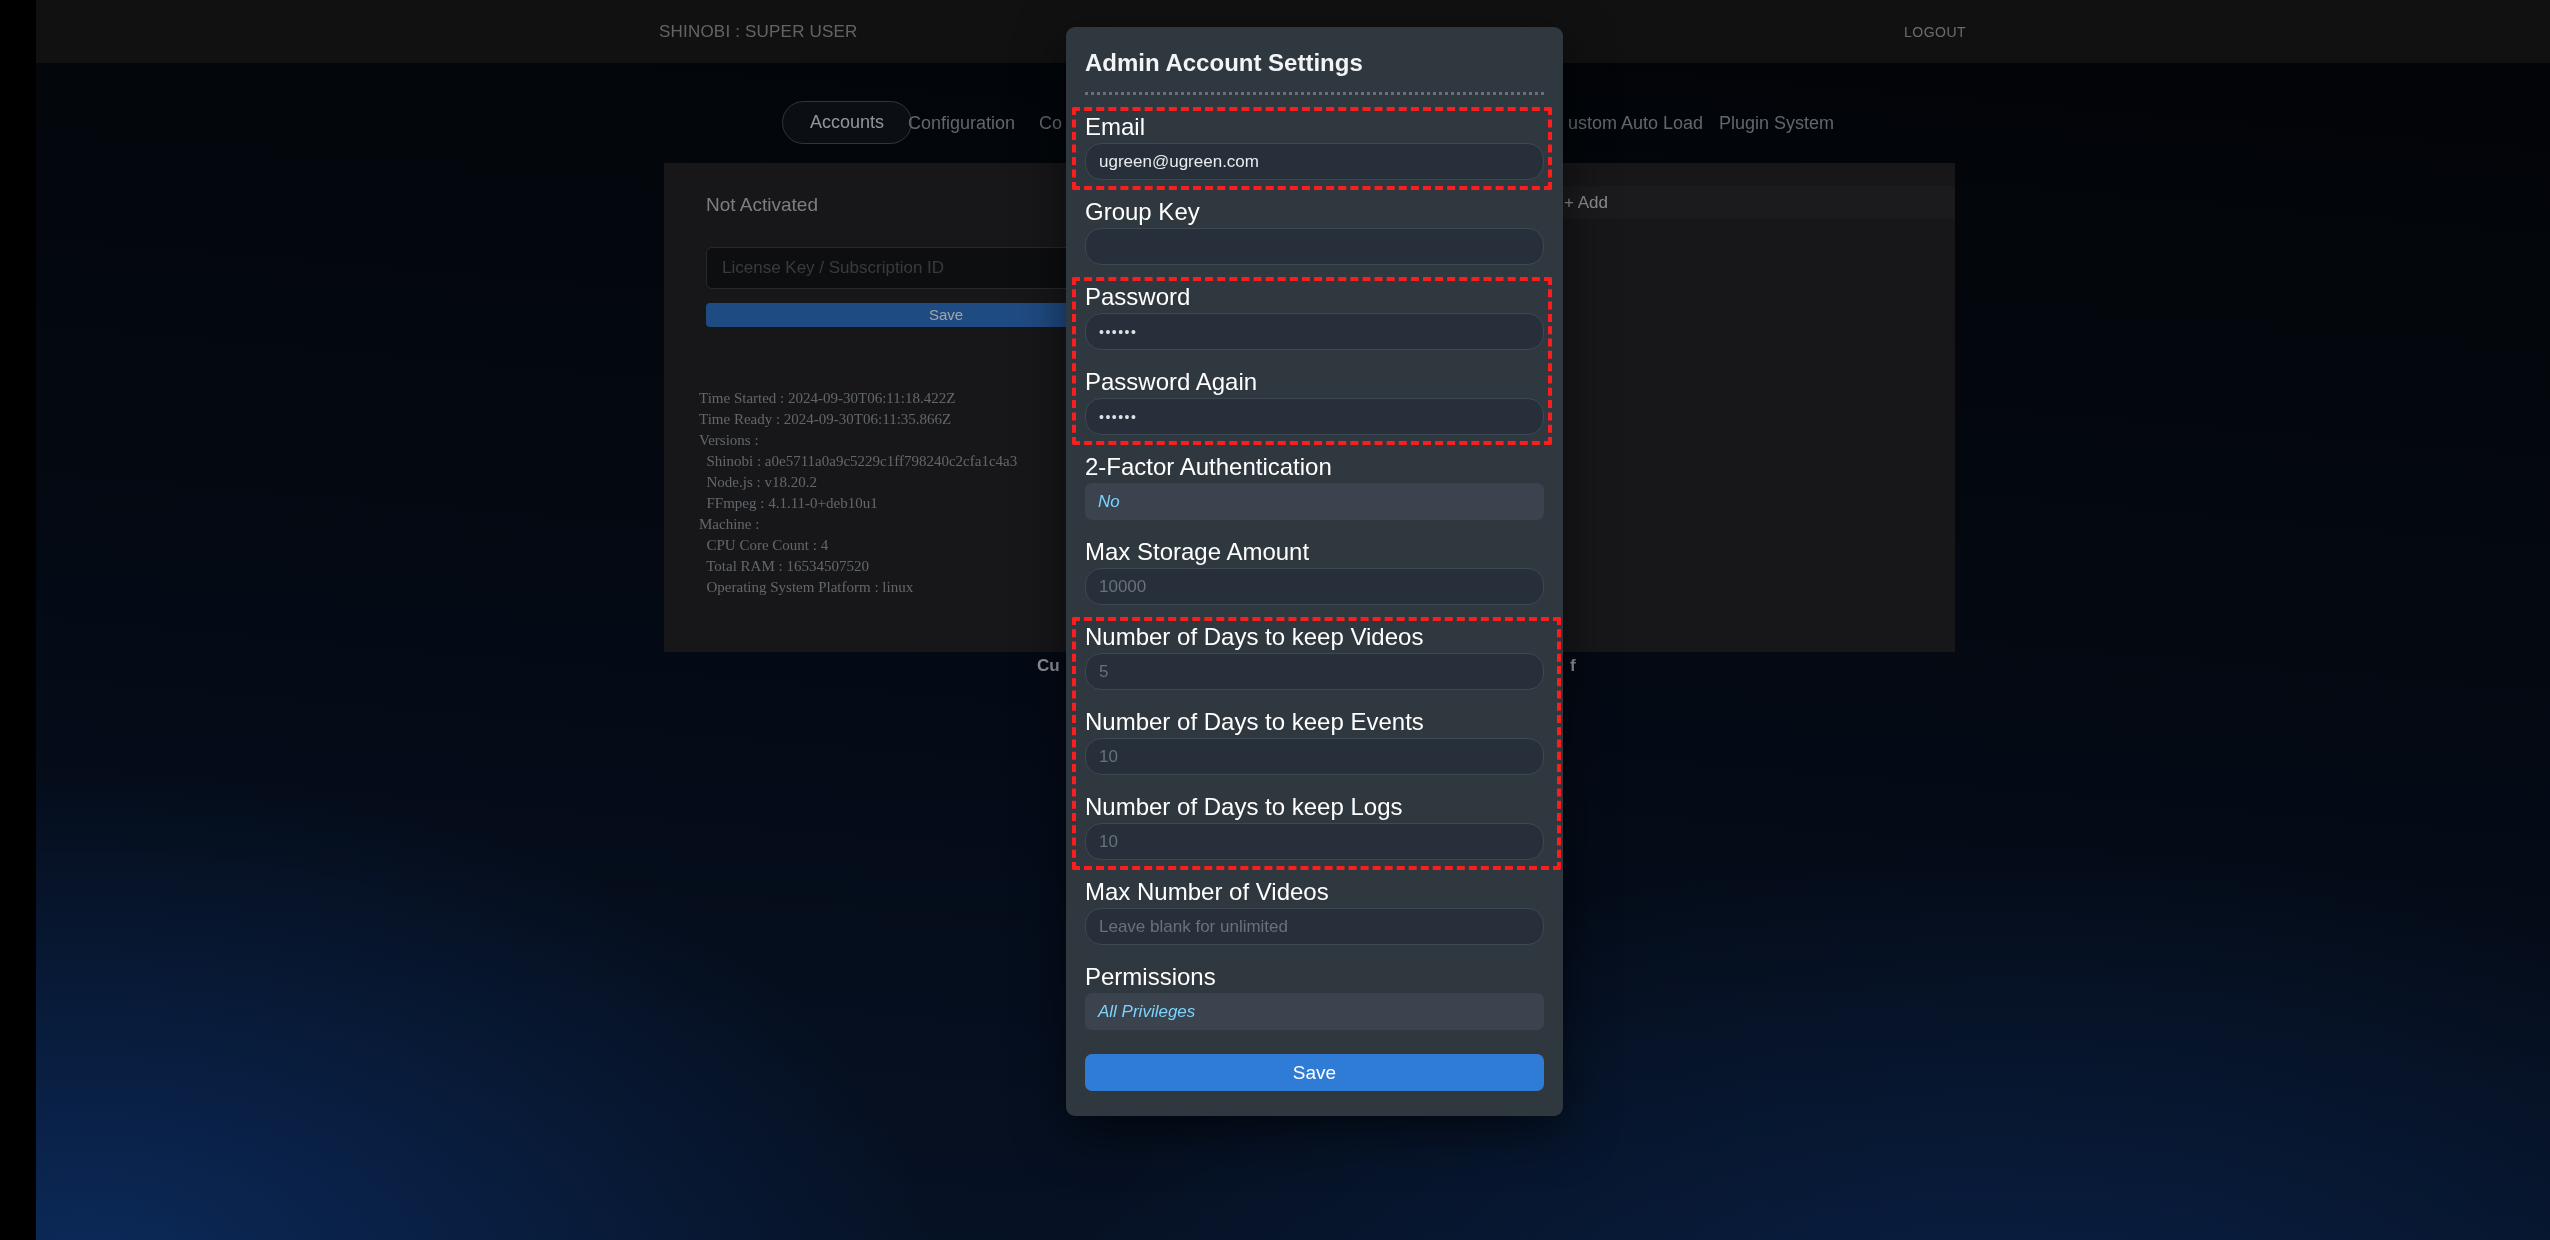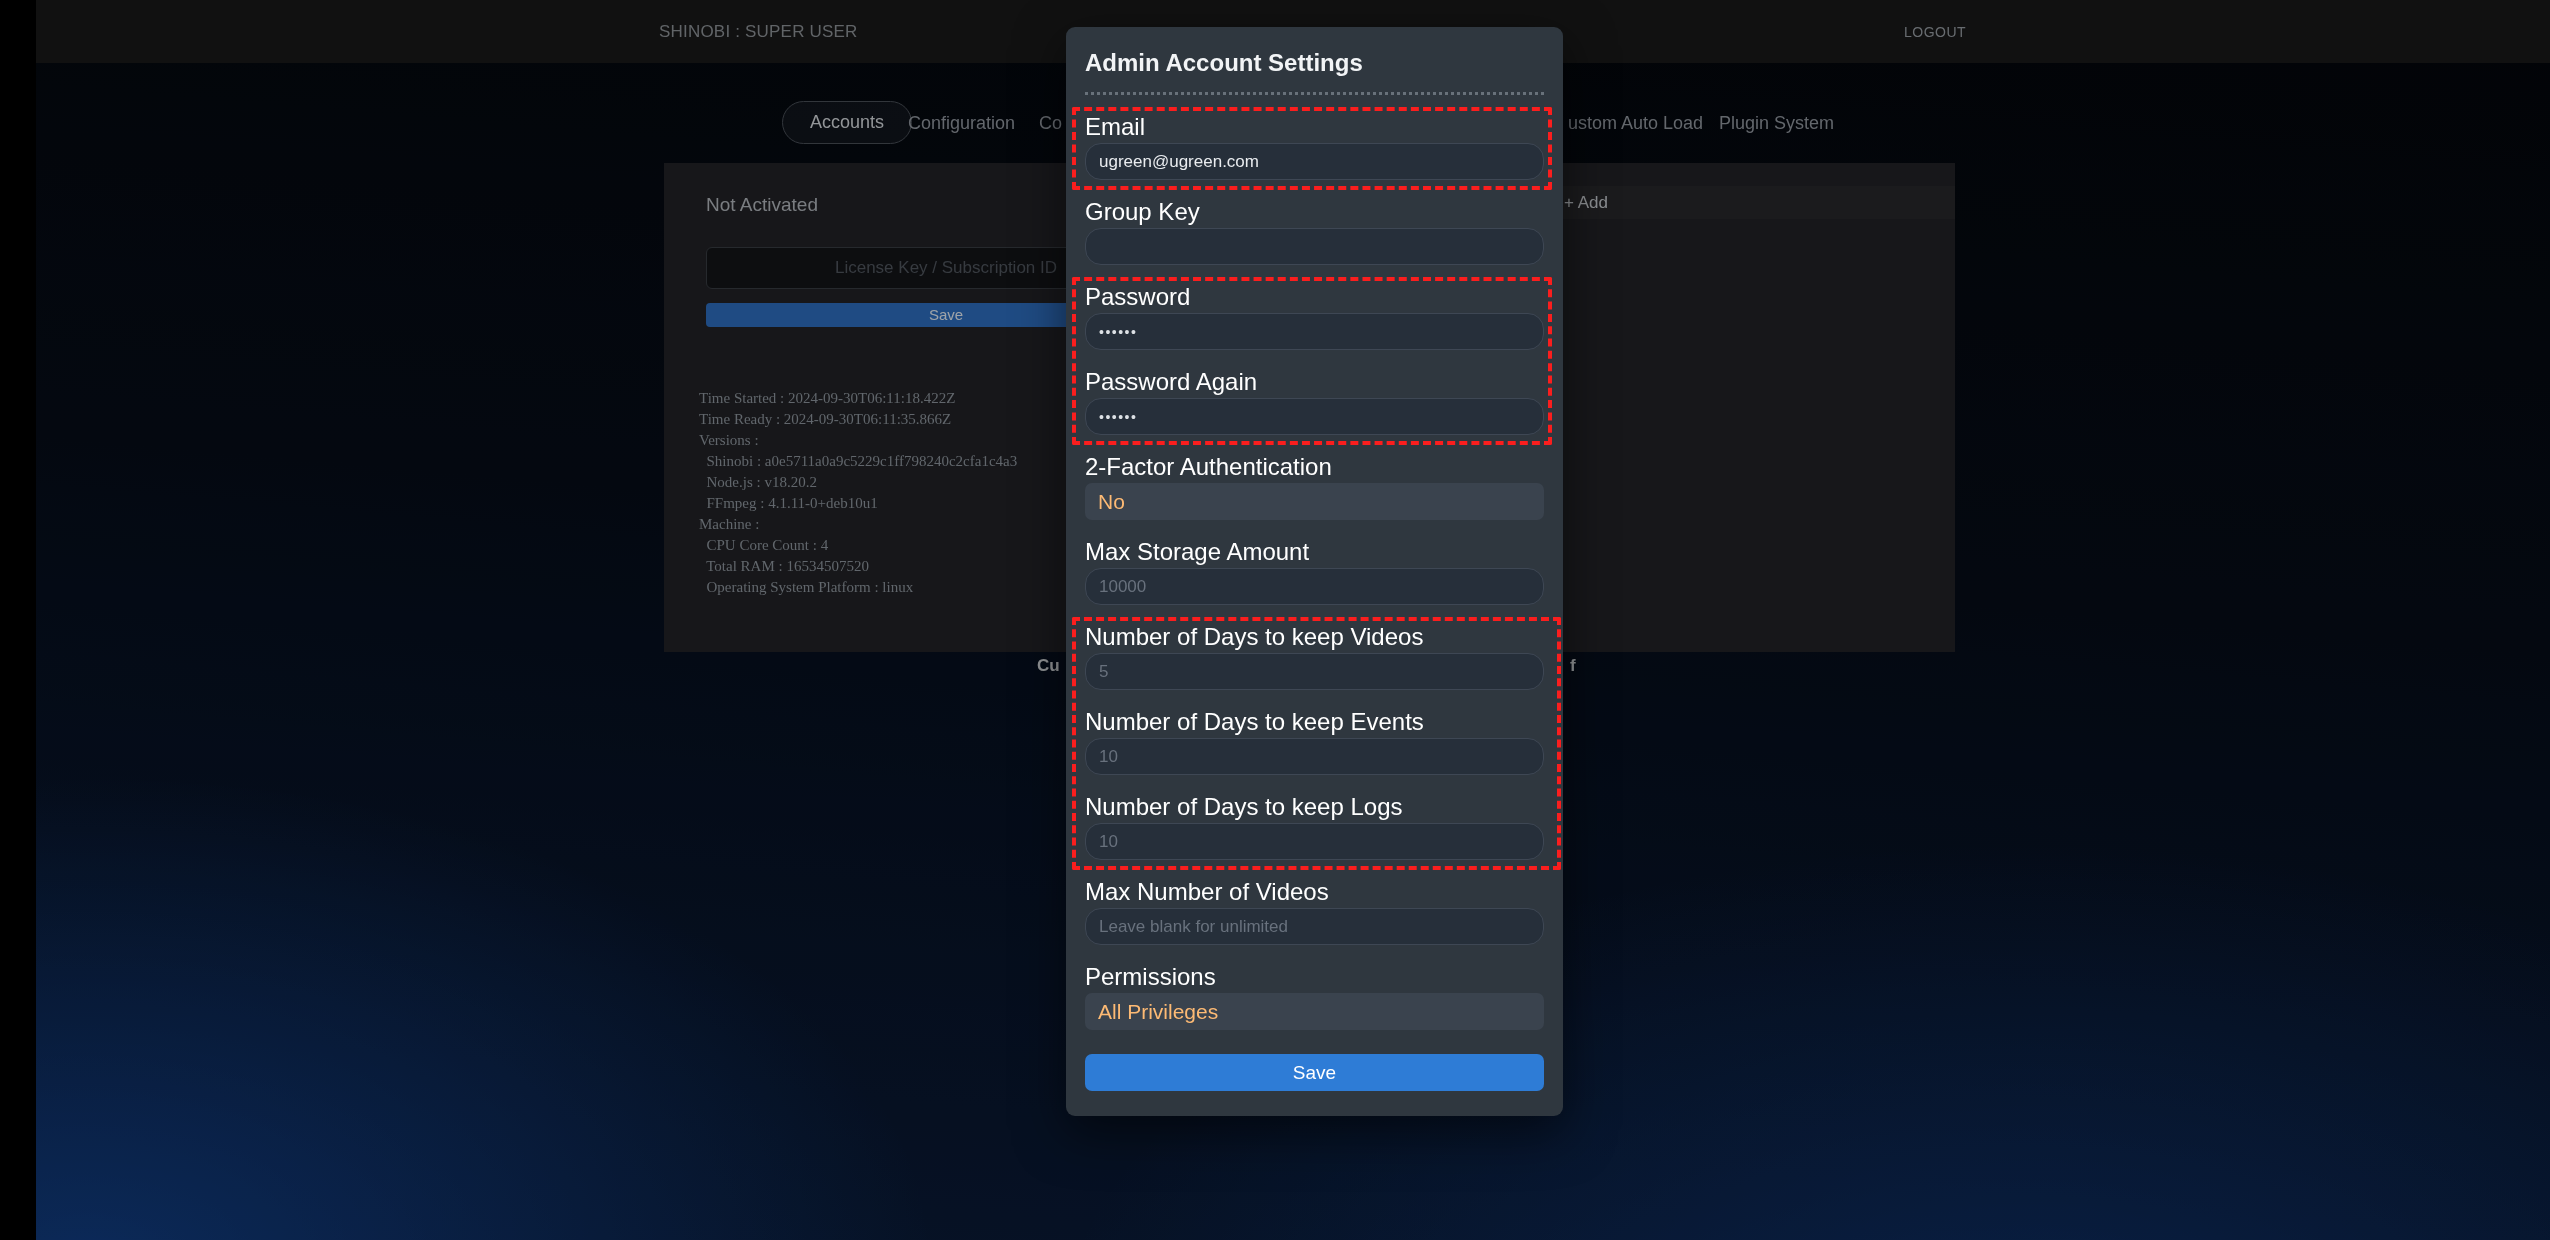--- a/index.html
+++ b/index.html
@@ -19,40 +19,40 @@
   .logout{position:absolute;left:1868px;top:24px;font-size:14px;color:#9aa0a6;letter-spacing:.5px;cursor:pointer;}
   
   .panel{position:absolute;left:628px;top:163px;width:1291px;height:489px;background:#232327;z-index:1;}
   .tab{position:absolute;font-size:18px;color:#9298a0;z-index:2;cursor:pointer;white-space:nowrap;}
   .tab-accounts{left:746px;top:101px;height:43px;line-height:41px;padding:0 27px;border:1px solid #4a5058;border-radius:22px;background:rgba(255,255,255,.05);color:#d8dce0;}
   .tab-configuration{left:872px;top:113px;}
   .tab-partial-co{left:1003px;top:113px;}
   .tab-custom{left:1532px;top:113px;}
   .tab-plugin{left:1683px;top:113px;}
   .nact{position:absolute;left:670px;top:194px;font-size:19px;color:#b4b9bf;z-index:2;}
-  .license{position:absolute;left:670px;top:247px;width:480px;height:42px;background:#141519;border:1px solid #393d43;border-radius:6px;color:#e6e9ec;font-size:17px;padding:0 15px;z-index:2;font-family:inherit;text-align:center;}
+  .license{position:absolute;left:670px;top:247px;width:480px;height:42px;background:#141519;border:1px solid #393d43;border-radius:6px;color:#e6e9ec;font-size:17px;padding:0 15px;z-index:2;font-family:inherit;}
   .license::placeholder{color:#51575f;}
   .bg-save{position:absolute;left:670px;top:303px;width:480px;height:24px;background:#2e6fc2;border-radius:4px;color:#eaf1f8;font-size:15px;text-align:center;line-height:24px;z-index:2;cursor:pointer;}
   .sysinfo{position:absolute;left:663px;top:388px;font-family:Liberation Serif, serif;font-size:15px;line-height:21px;color:#8f979f;white-space:pre;z-index:2;}
   .table-head{position:absolute;left:1150px;top:186px;width:769px;height:33px;background:#28282c;z-index:2;}
   .add-btn{position:absolute;left:1528px;top:193px;font-size:17px;color:#ccd0d4;z-index:3;cursor:pointer;}
   .frag{position:absolute;top:656px;font-size:17px;font-weight:bold;color:#d4d8db;z-index:2;}
   .frag-left{left:1001px;}
   .frag-right{left:1534px;}
   
   .dim{position:absolute;inset:0;background:rgba(0,0,0,.32);z-index:5;}
   .modal{position:absolute;left:1030px;top:27px;width:497px;height:1089px;background:#2f373f;border-radius:9px;box-shadow:0 16px 50px rgba(0,0,0,.55);z-index:10;padding:0 19px;}
   .modal h2{margin-top:21px;font-size:24px;line-height:30px;font-weight:bold;color:#f2f4f6;}
   .divider{margin-top:14px;border-bottom:3px dotted rgba(175,185,195,.45);height:0;}
   .fgroup{margin-top:22px;}
   .flabel{font-size:24px;line-height:19px;color:#ffffff;font-weight:400;margin-bottom:7px;}
   .finput{display:block;width:100%;height:37px;background:#262f3a;border:1px solid #3e4754;border-radius:16px;color:#e9ecef;font-size:17px;padding:0 13px;font-family:inherit;}
   .finput::placeholder{color:#68717d;}
   .pw{font-size:14px;letter-spacing:1.5px;color:#dde1e5;}
-  .fselect{width:100%;height:37px;background:#3a434e;border-radius:7px;color:#fdba74;font-size:21px;padding:0 13px;display:flex;align-items:center;cursor:pointer;}
+  .fselect{width:100%;height:37px;background:#3a434e;border-radius:7px;color:#7dd3fc;font-size:17px;padding:0 13px;display:flex;align-items:center;cursor:pointer;font-style:italic;}
   .modal-save{display:block;width:100%;height:37px;margin-top:24px;background:#2e7cd6;border:none;border-radius:7px;color:#ffffff;font-size:19px;font-family:inherit;cursor:pointer;}
   
   .hl{position:absolute;border:4px dashed #fb1e1e;border-radius:2px;pointer-events:none;z-index:12;}
   .hl-email{left:6px;top:80px;width:480px;height:83px;}
   .hl-password{left:6px;top:250px;width:480px;height:168px;}
   .hl-days{left:6px;top:590px;width:489px;height:253px;}
 </style>
 </head>
 <body>
 

